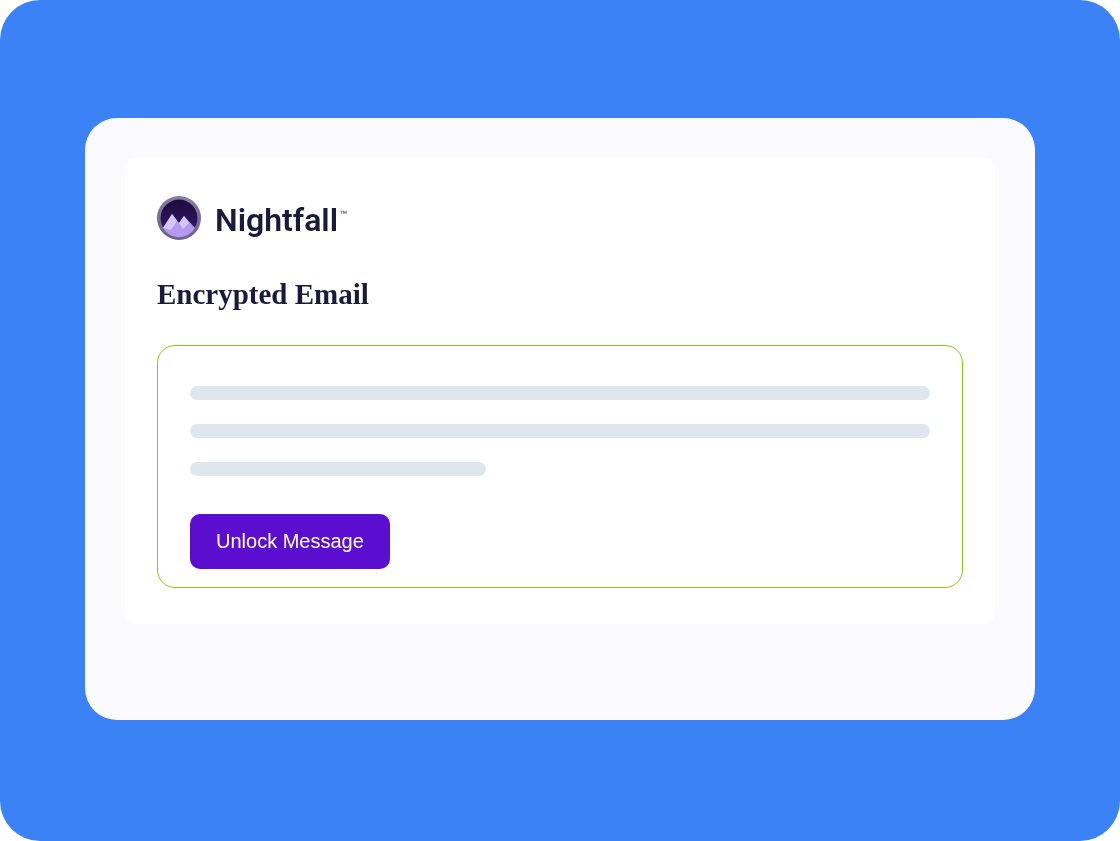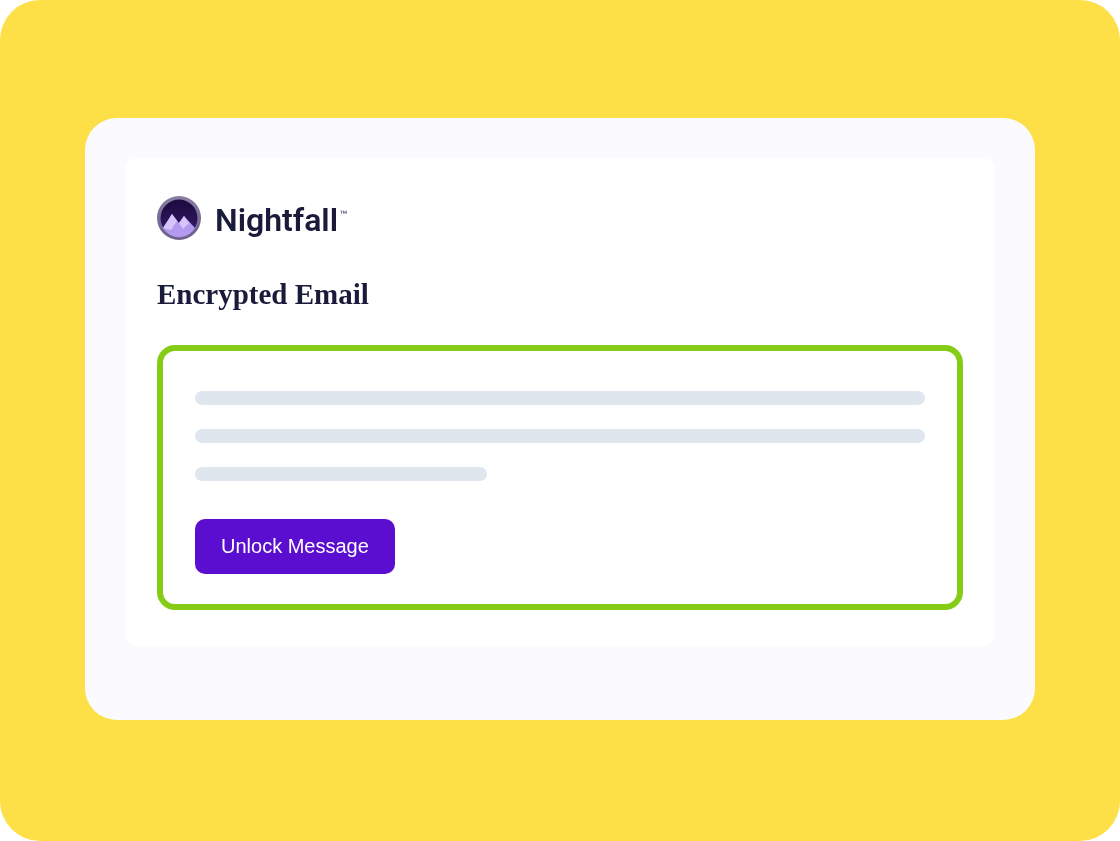--- a/index.html
+++ b/index.html
@@ -4,21 +4,21 @@
 <style>
   * { margin: 0; padding: 0; box-sizing: border-box; }
   html, body { width: 1120px; height: 841px; }
   body {
     font-family: -apple-system, BlinkMacSystemFont, "Segoe UI", Roboto, Helvetica, Arial, sans-serif;
     background: #fff;
   }
   .outer {
     width: 1120px;
     height: 841px;
-    background: #fde047;
+    background: #3b82f6;
     border-radius: 40px;
     position: relative;
   }
   .card {
     position: absolute;
     left: 85px;
     top: 118px;
     width: 950px;
     height: 602px;
     background: #fafaff;
@@ -50,23 +50,23 @@
     font-weight: 500;
   }
   .heading {
     font-size: 29px;
     font-weight: 700;
     color: #1a1b3a;
     margin-bottom: 34px;
     font-family: Liberation Serif, serif;
   }
   .message-box {
-    border: 6px solid #84cc16;
+    border: 1px solid #84cc16;
     border-radius: 18px;
-    padding: 40px 32px 30px 32px;
+    padding: 40px 32px 18px 32px;
     background: #fff;
   }
   .skeleton {
     height: 14px;
     background: #dfe6ee;
     border-radius: 7px;
     margin-bottom: 24px;
   }
   .skeleton.w-full { width: 100%; }
   .skeleton.w-short { width: 40%; margin-bottom: 38px; }

